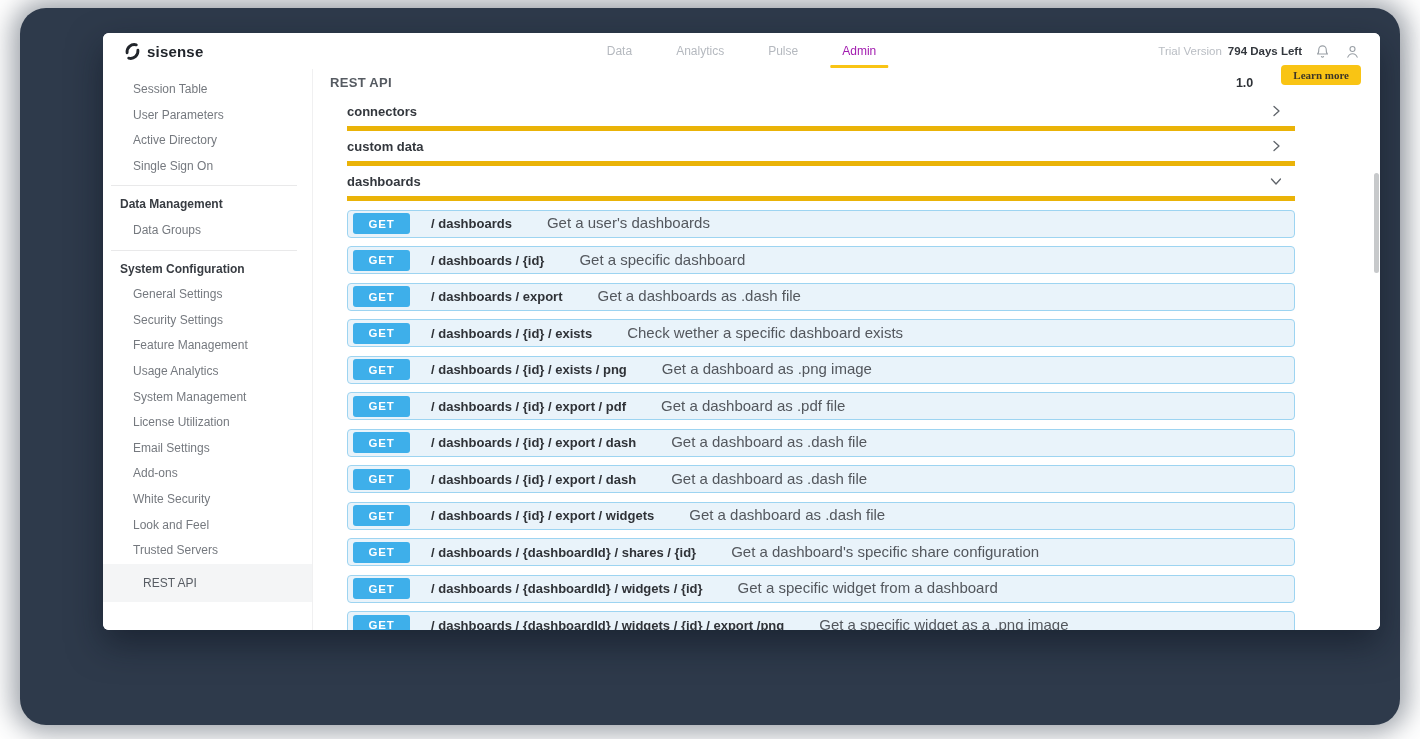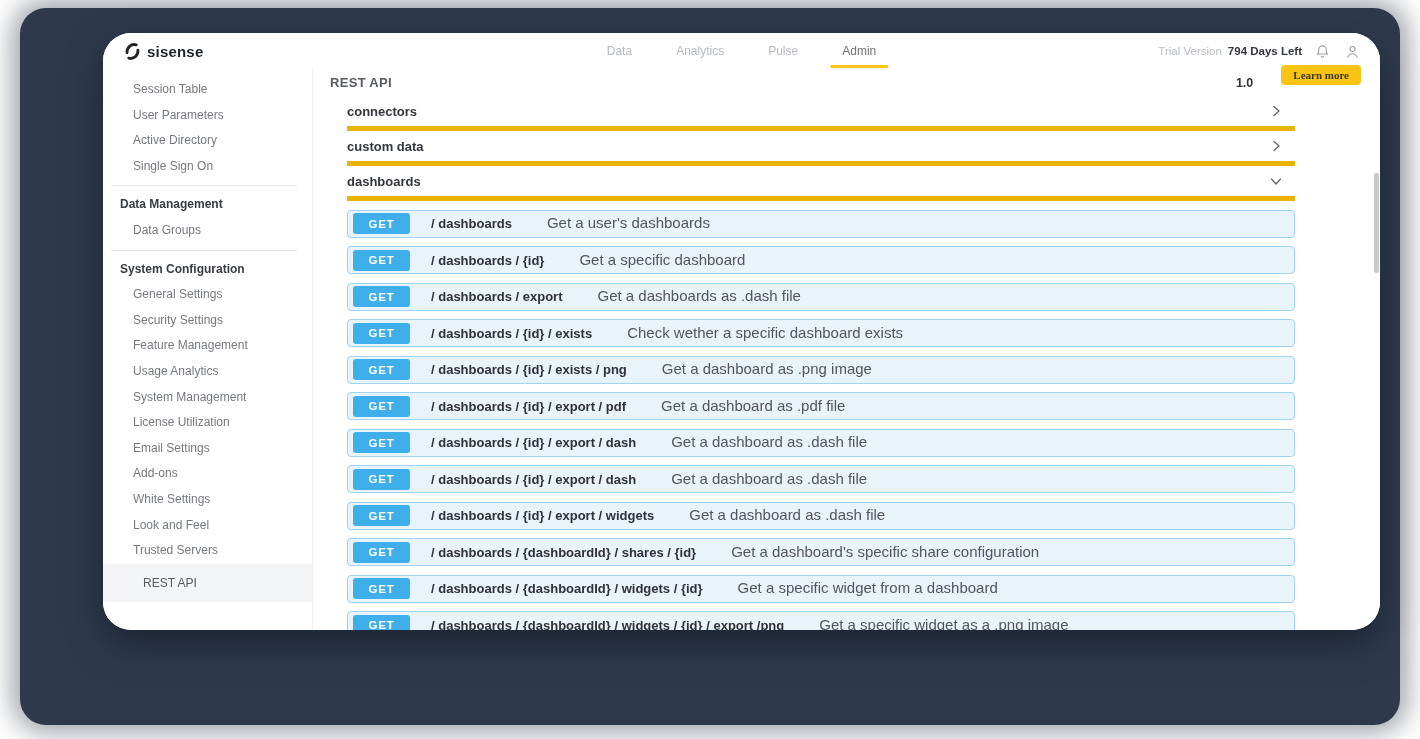--- a/index.html
+++ b/index.html
@@ -8,30 +8,30 @@
     background:#ffffff;font-family:"Liberation Sans", sans-serif;
     -webkit-font-smoothing:antialiased;
   }
   .backdrop{
     position:absolute;left:20px;top:8px;right:20px;bottom:14px;
     background:var(--backdrop,#2e3a4b);border-radius:26px;
     box-shadow:0 0 26px 8px rgba(40,50,66,.45);
   }
   .app{
     position:absolute;left:103px;top:33px;width:1277px;height:597px;
-    background:#fff;border-radius:28px;overflow:hidden;
+    background:#fff;border-radius:6px;overflow:hidden;
     box-shadow:0 14px 34px rgba(10,16,28,.5);
   }
   
   .topbar{position:absolute;left:0;top:0;right:0;height:36px;background:#fff;}
   .brand{position:absolute;left:20px;top:0;height:36px;display:flex;align-items:center;cursor:pointer;}
   .brand-name{font-size:15px;font-weight:700;color:var(--brand_dark,#21252b);margin-left:5px;letter-spacing:.2px;}
   .topnav{position:absolute;left:50%;transform:translateX(-50%);top:0;height:36px;display:flex;align-items:center;gap:40px;}
   .topnav-item{position:relative;font-size:12px;color:#b5b9bf;cursor:pointer;padding:0 2px;}
-  .topnav-item.active{color:#737373;}
+  .topnav-item.active{color:#a21caf;}
   .topnav-item.active::after{
     content:"";position:absolute;left:-10px;right:-10px;bottom:-10px;height:3px;
     background:var(--accent_yellow,#f9c414);border-radius:1px;
   }
   .top-right{position:absolute;right:18px;top:0;height:36px;display:flex;align-items:center;gap:10px;}
   .trial-label{font-size:11.5px;color:#b9bdc3;}
   .trial-value{font-size:11.5px;font-weight:700;color:#33373d;margin-left:-4px;}
   .icon-btn{width:20px;height:20px;display:flex;align-items:center;justify-content:center;cursor:pointer;}
   
   .page-header{
@@ -134,21 +134,21 @@
       <div class="side-divider"></div>
       <div class="side-header">System Configuration</div>
       <div class="side-item">General Settings</div>
       <div class="side-item">Security Settings</div>
       <div class="side-item">Feature Management</div>
       <div class="side-item">Usage Analytics</div>
       <div class="side-item">System Management</div>
       <div class="side-item">License Utilization</div>
       <div class="side-item">Email Settings</div>
       <div class="side-item">Add-ons</div>
-      <div class="side-item">White Settings</div>
+      <div class="side-item">White Security</div>
       <div class="side-item">Look and Feel</div>
       <div class="side-item">Trusted Servers</div>
       <div class="side-item selected">REST API</div>
     </aside>
 
   <div class="page-header">
     <span class="page-title">REST API</span>
     <div class="versions" id="versions">
   <span class="version">0.9</span>
 

